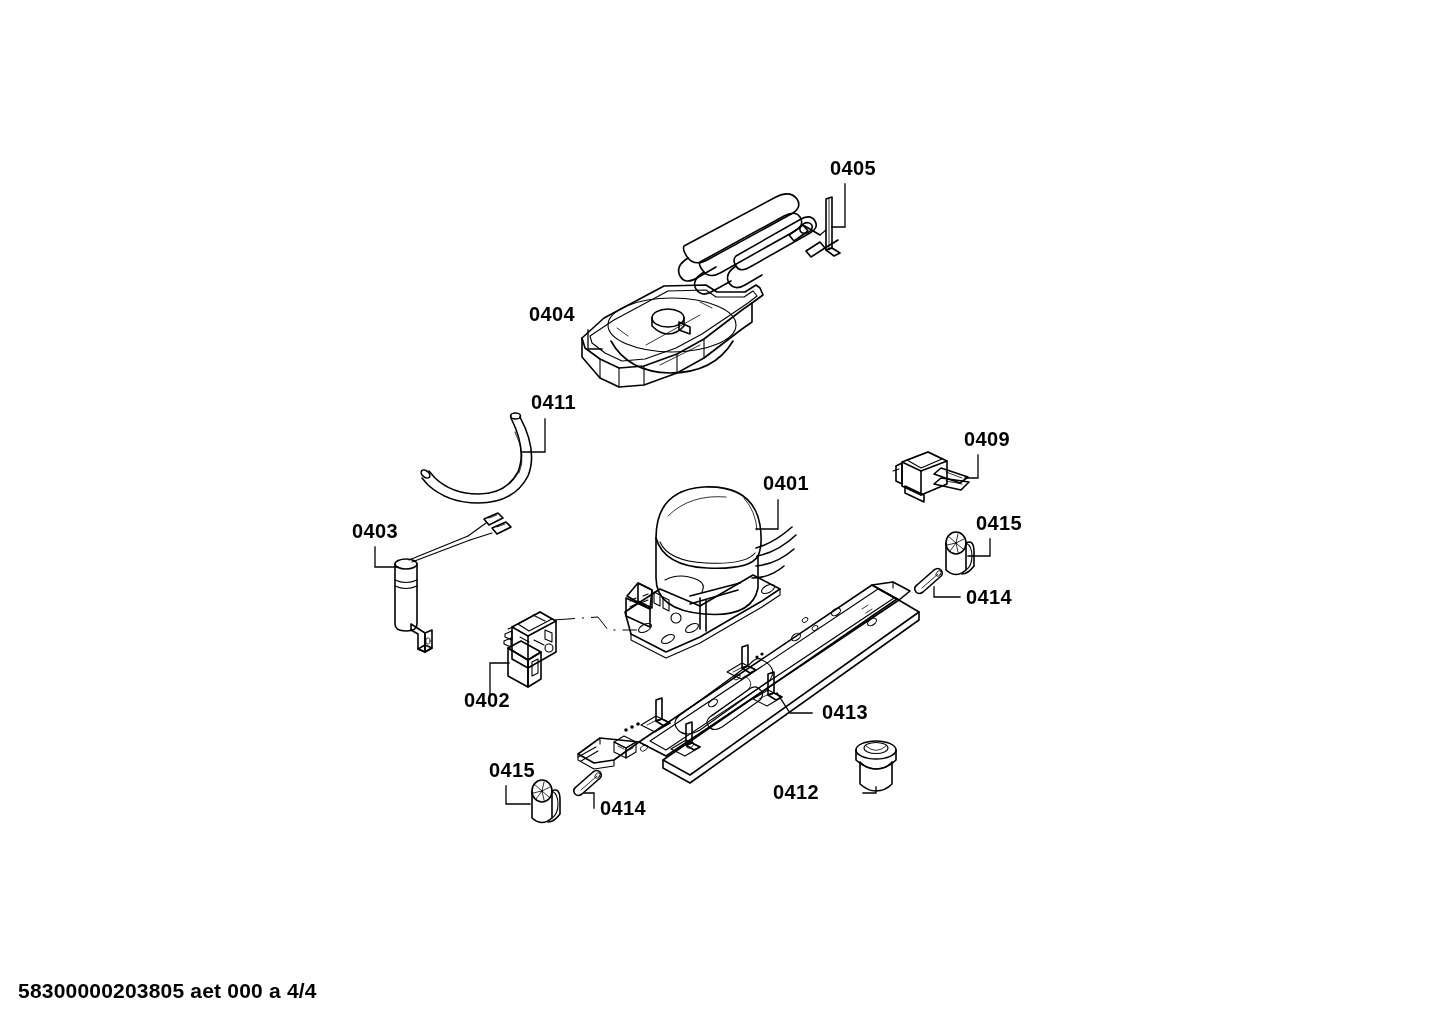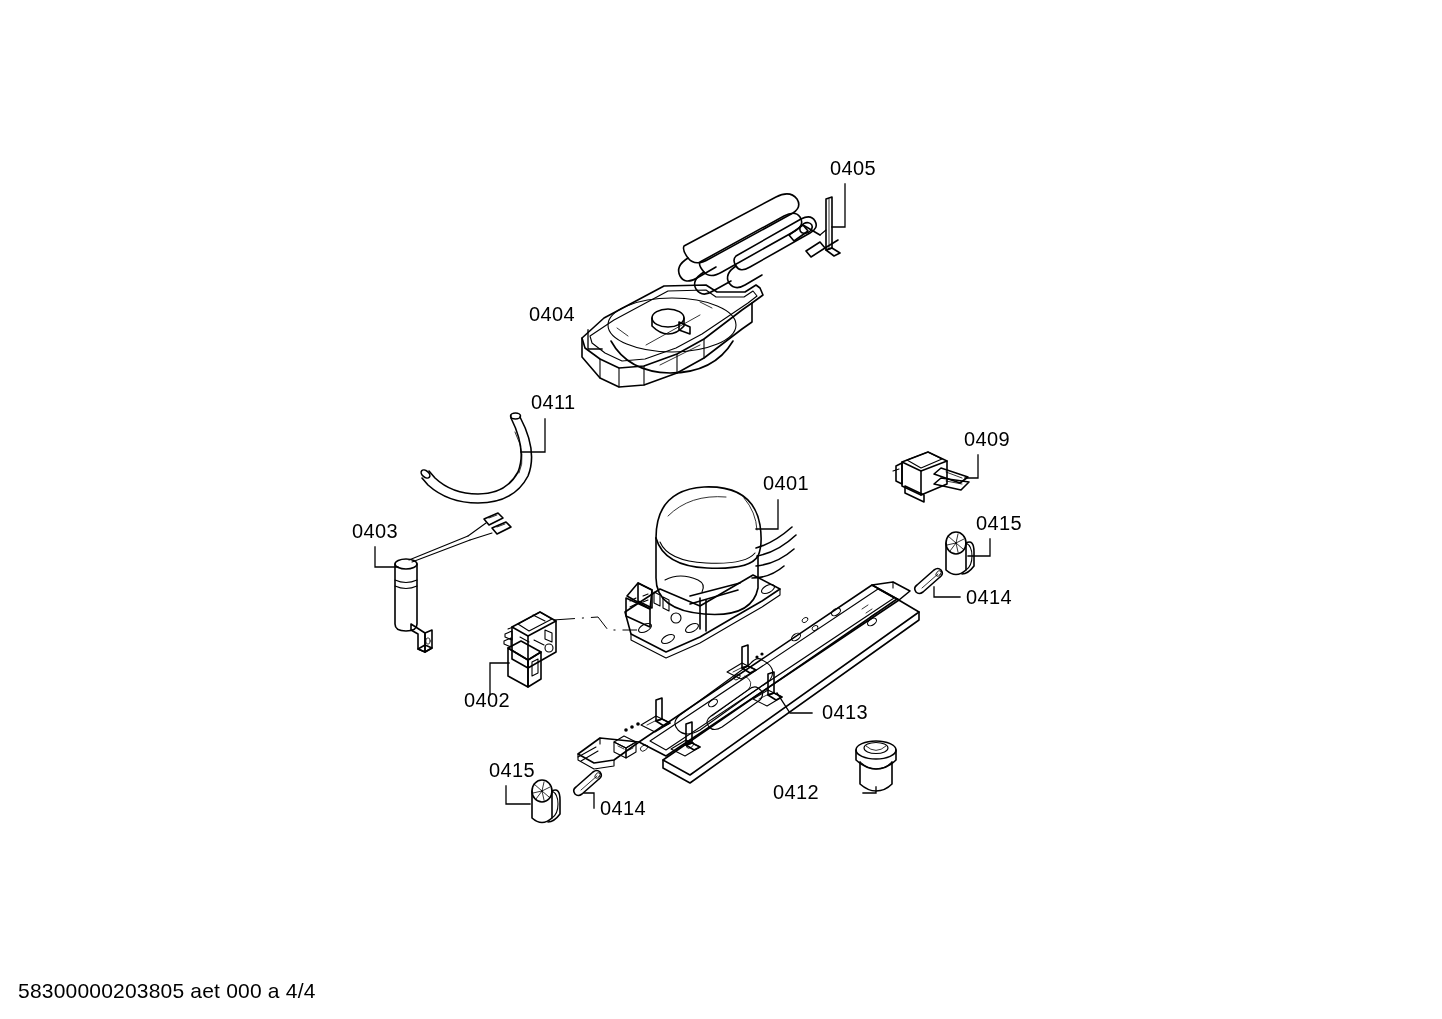--- a/index.html
+++ b/index.html
@@ -14,20 +14,21 @@
     position: relative;
     font-family: "Liberation Sans", sans-serif;
     overflow: hidden;
   }
   #diagram-root {
     position: absolute;
     left: 0;
     top: 0;
     width: 1442px;
     height: 1019px;
+    font-weight: bold;
   }
   svg.sheet {
     display: block;
     width: 1442px;
     height: 1019px;
   }
   .part-label {
     font-family: "Liberation Sans", sans-serif;
     font-size: 20px;
     fill: #000000;

